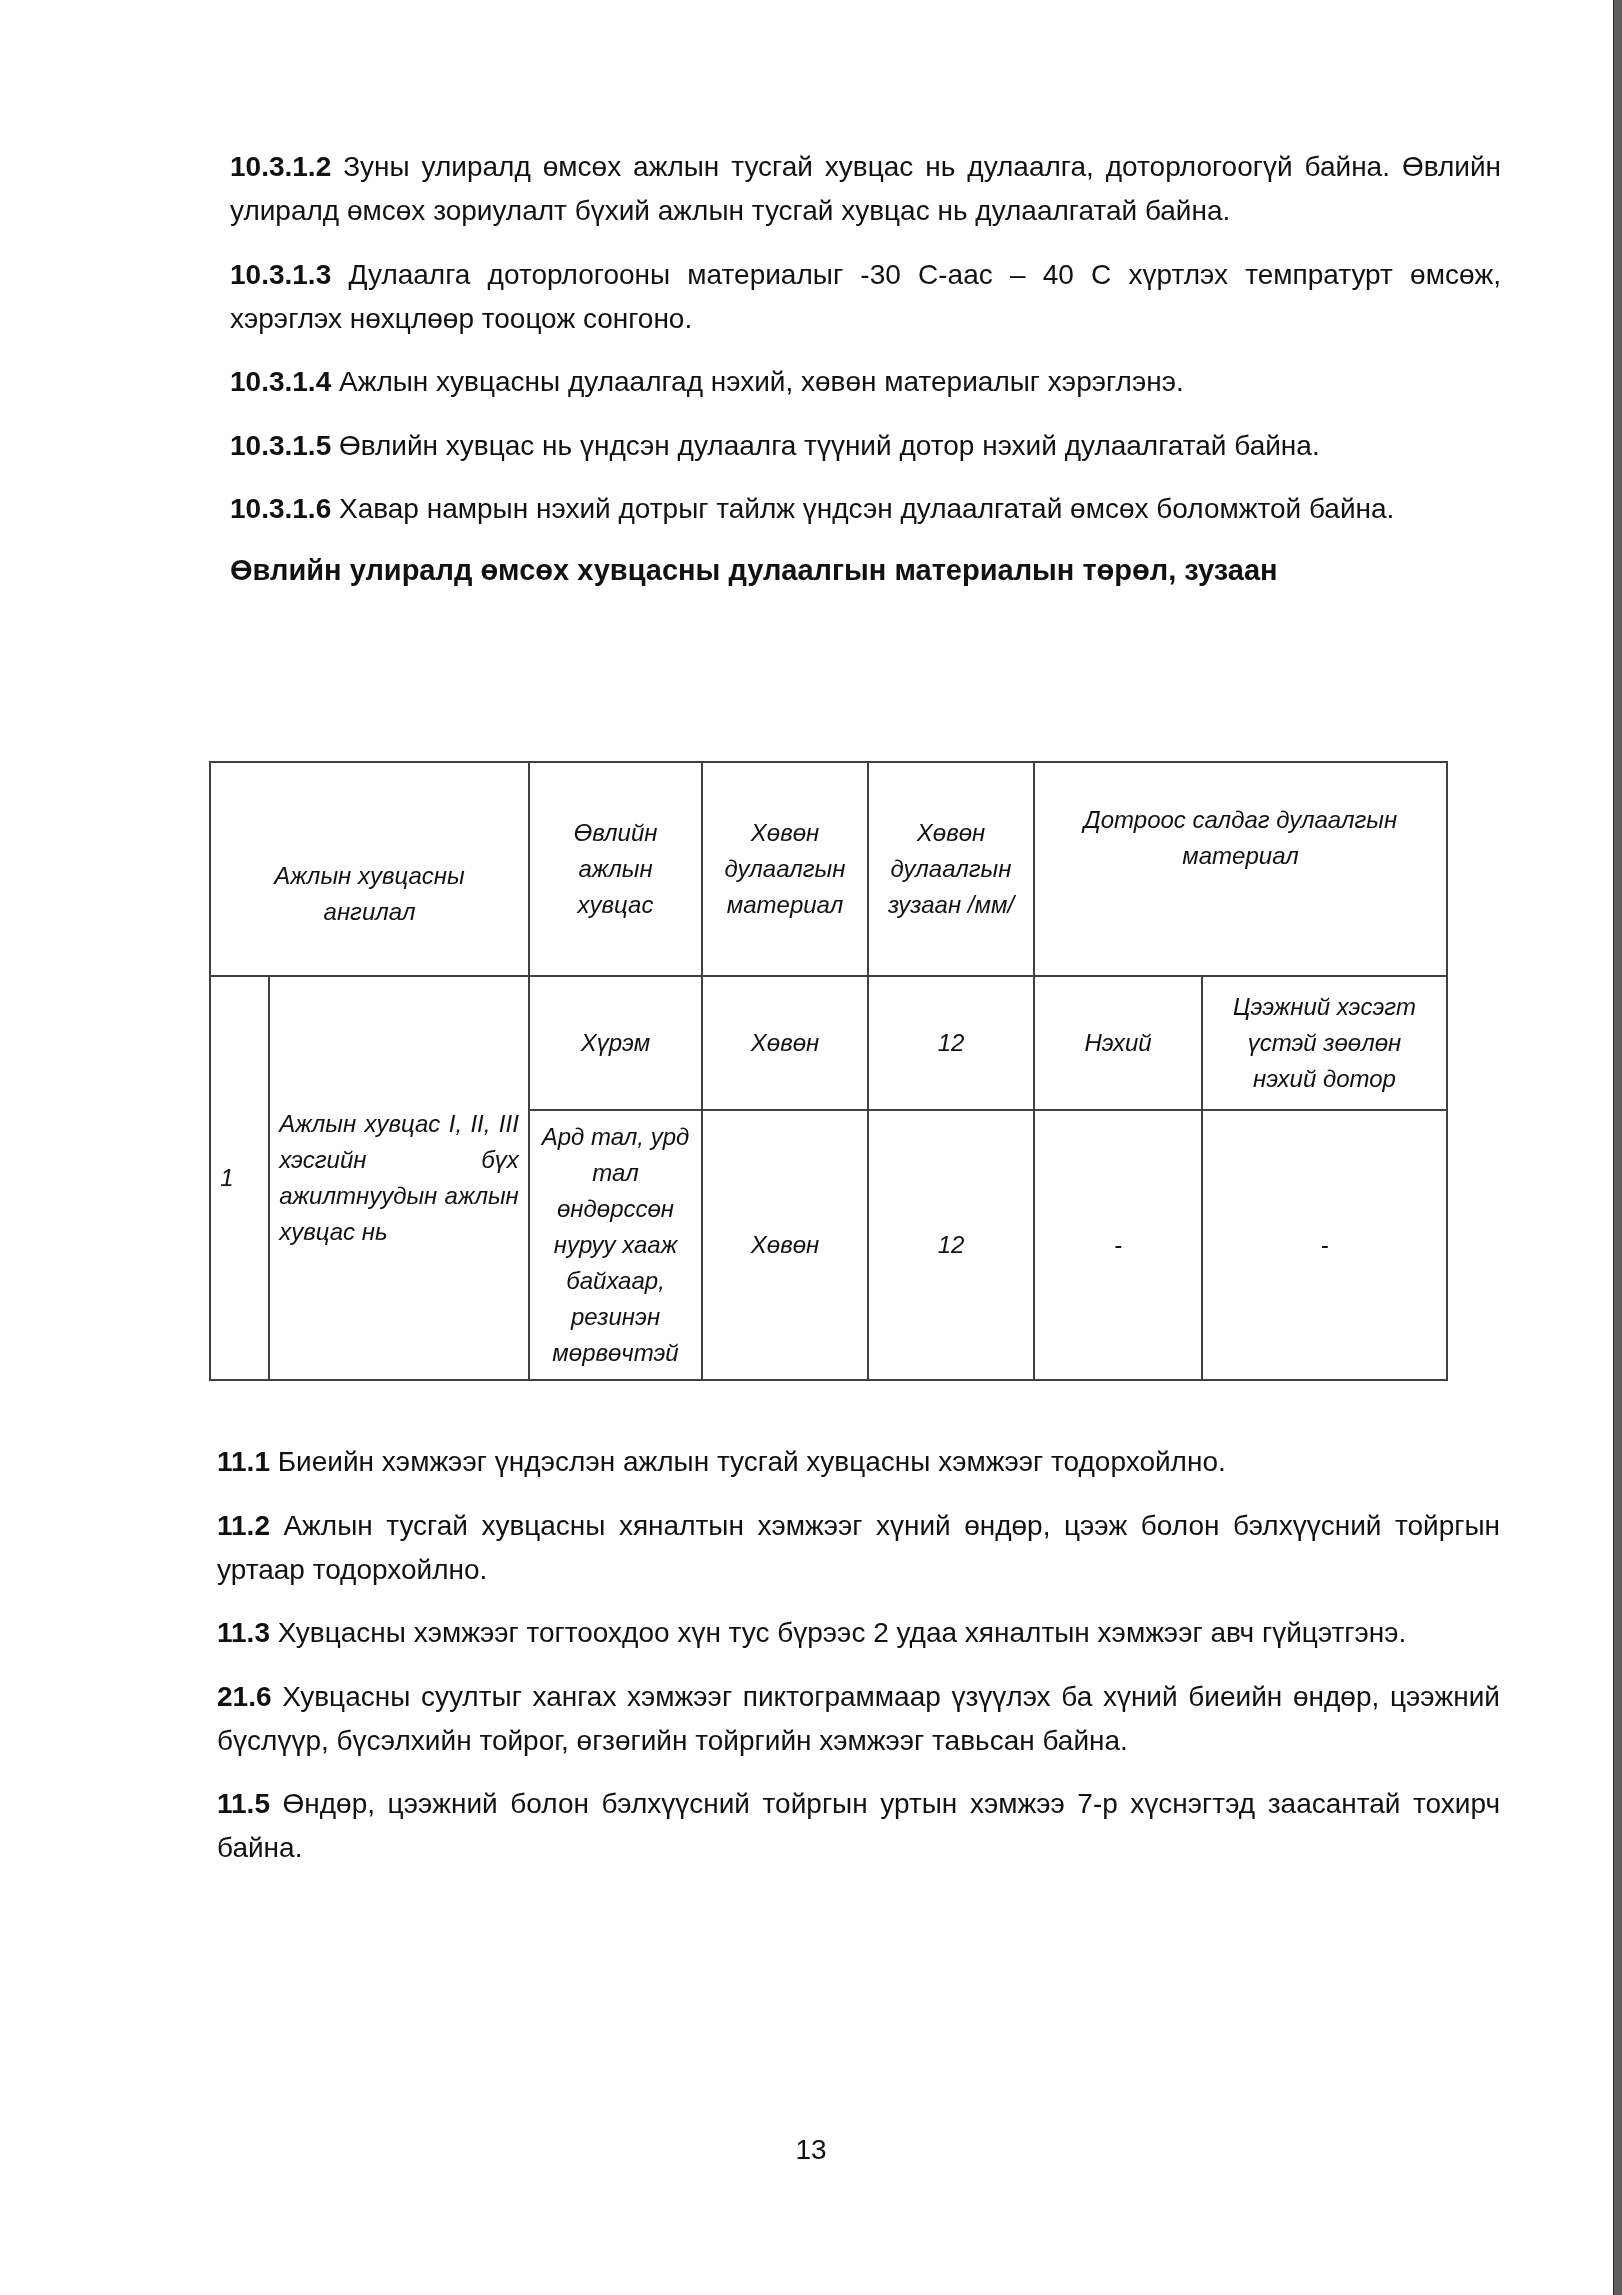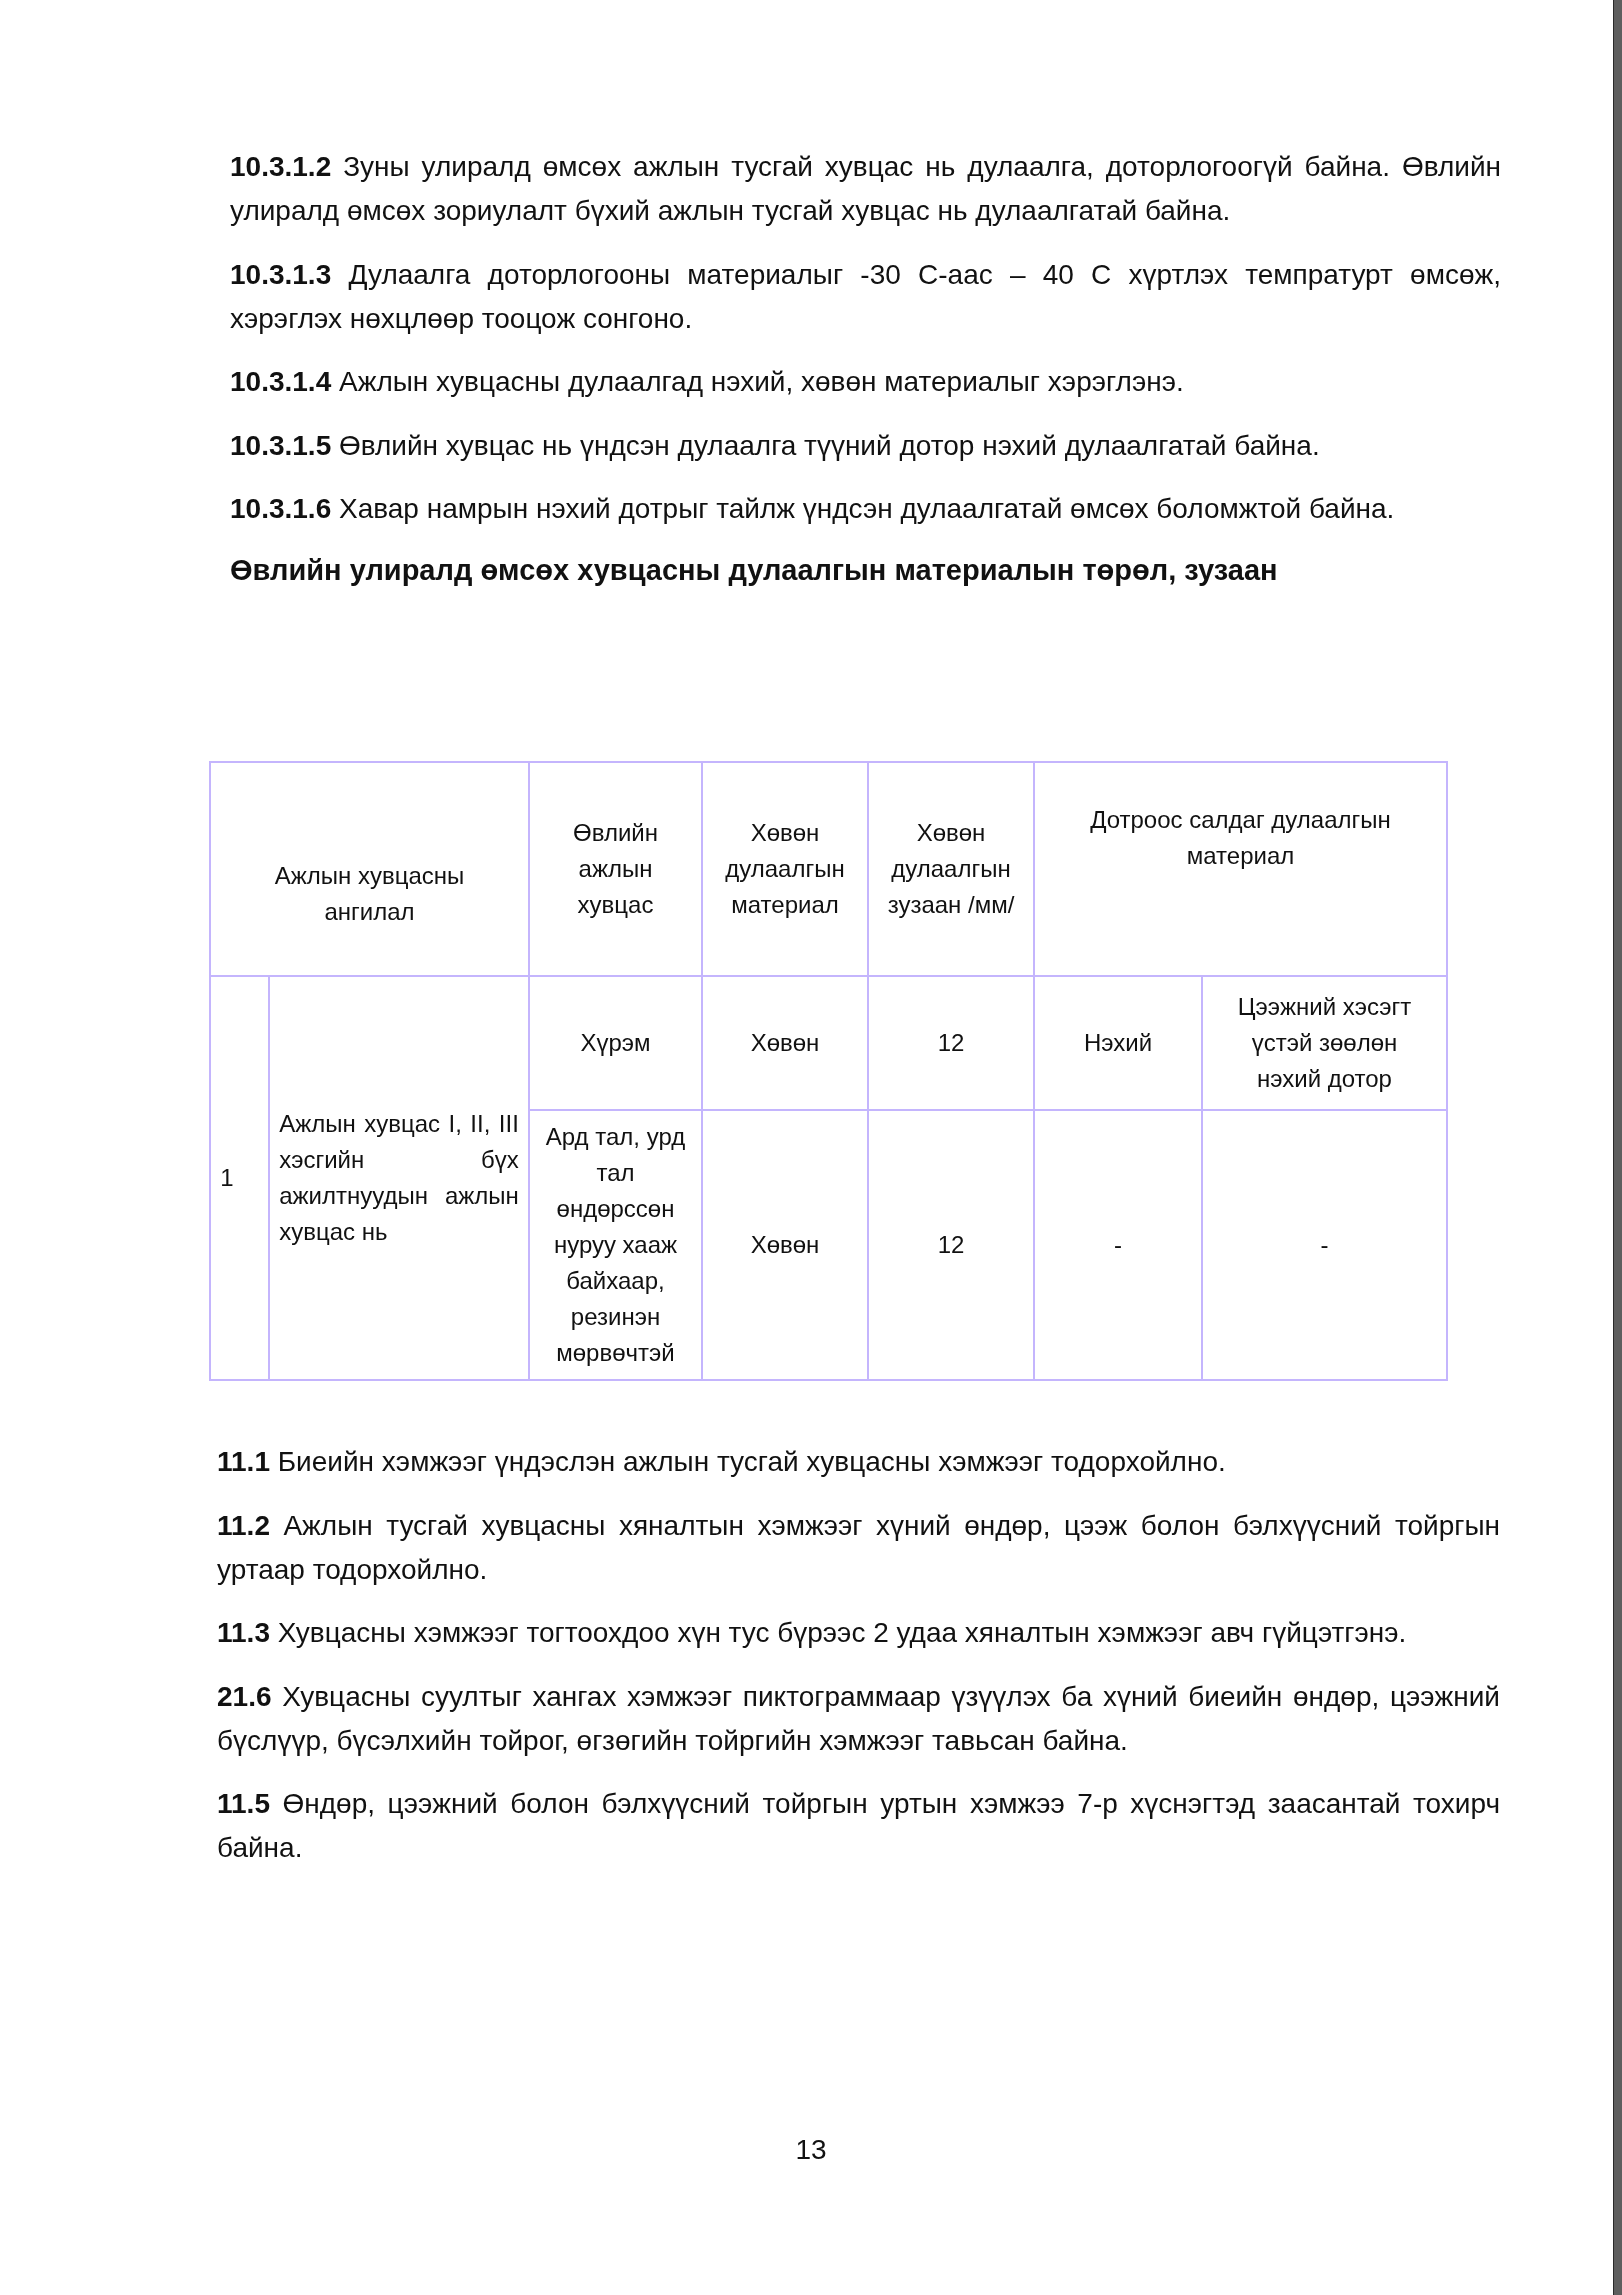--- a/index.html
+++ b/index.html
@@ -49,25 +49,26 @@
       position: absolute;
       left: 209px;
       top: 761px;
       width: 1235px;
       border-collapse: collapse;
       table-layout: fixed;
       font-size: 24px;
       line-height: 36px;
     }
     table.ins td {
-      border: 2px solid #c4b5fd;
+      border: 2px solid #404040;
       text-align: center;
       vertical-align: middle;
       padding: 2.6px 6.5px;
       word-wrap: break-word;
+      font-style: italic;
     }
     table.ins td.left-align {
       text-align: justify;
       text-align-last: left;
       vertical-align: middle;
       padding: 2.6px 9.2px;
       border-radius: 19px;
     }
     table.ins td.num-cell {
       text-align: left;

